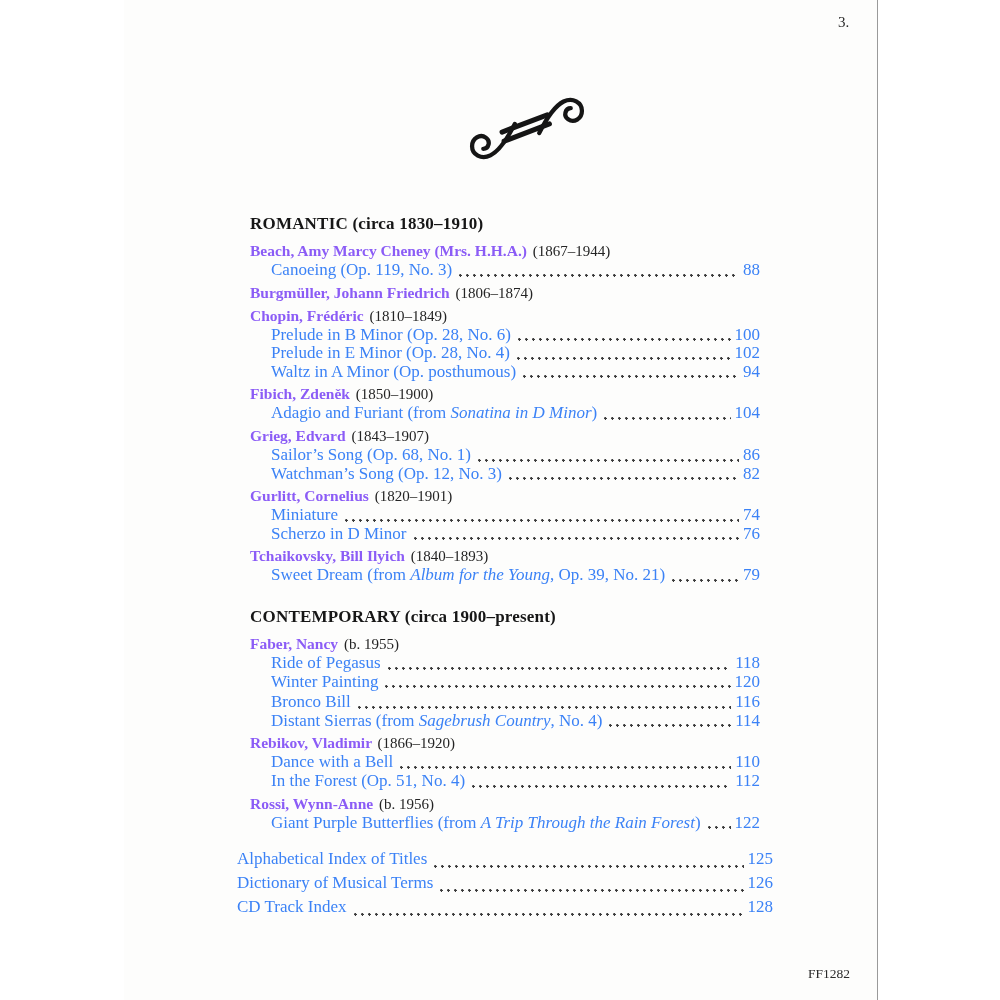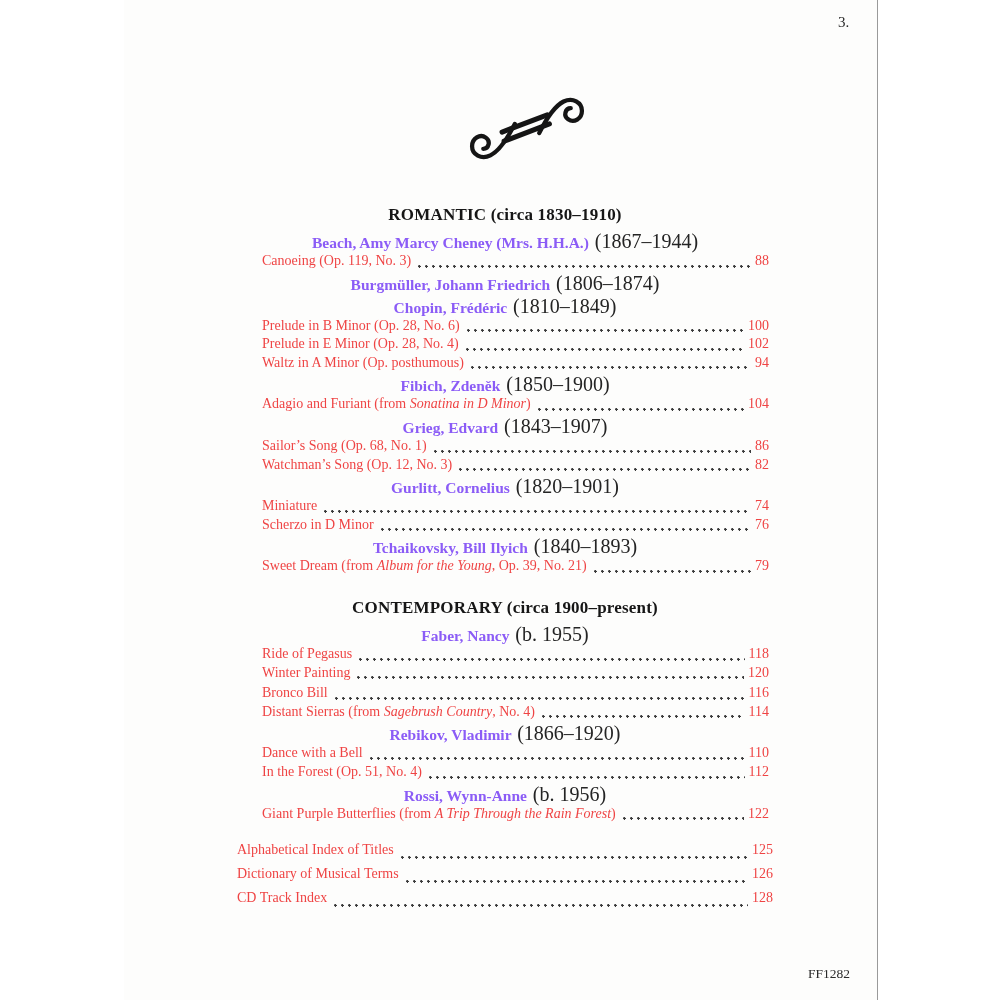--- a/index.html
+++ b/index.html
@@ -40,36 +40,36 @@
     left: 237px; top: 201px;
     width: 536px;
   }
   .heading {
     font-size: 17px;
     font-weight: bold;
     margin: 0 0 6px 0;
     letter-spacing: 0.2px;
     color: #161616;
   }
-  .section { margin: 4px; text-align: center; }
+  .section { margin: 13px; }
   .section + .section { margin-top: 22px; }
   .composer { margin-top: 2px; }
   .composer-line {
     height: 21px; line-height: 21px;
     font-size: 15.5px;
     white-space: nowrap;
   }
   .composer-name { font-weight: bold; color: #8b5cf6; }
-  .composer-dates { font-weight: normal; font-size: 20px; margin-left: 2px; color: #242424; }
+  .composer-dates { font-weight: normal; font-size: 15px; margin-left: 2px; color: #242424; }
   .piece-row {
     display: flex;
     height: 18.6px; line-height: 18.6px;
-    font-size: 14px;
+    font-size: 17px;
     padding-left: 21px;
-    color: #ef4444;
+    color: #3b82f6;
   }
   .piece-title { white-space: nowrap; }
   .piece-title .it { font-style: italic; }
   .leader { flex: 1; position: relative; margin: 0 2px; min-width: 12px; }
   .leader::after {
     content: "";
     position: absolute;
     left: 5px; right: 2px; bottom: 3px;
     height: 3px;
     background-image: radial-gradient(circle at 1.4px 1.4px, #3c3c3c 1.15px, transparent 1.45px);

